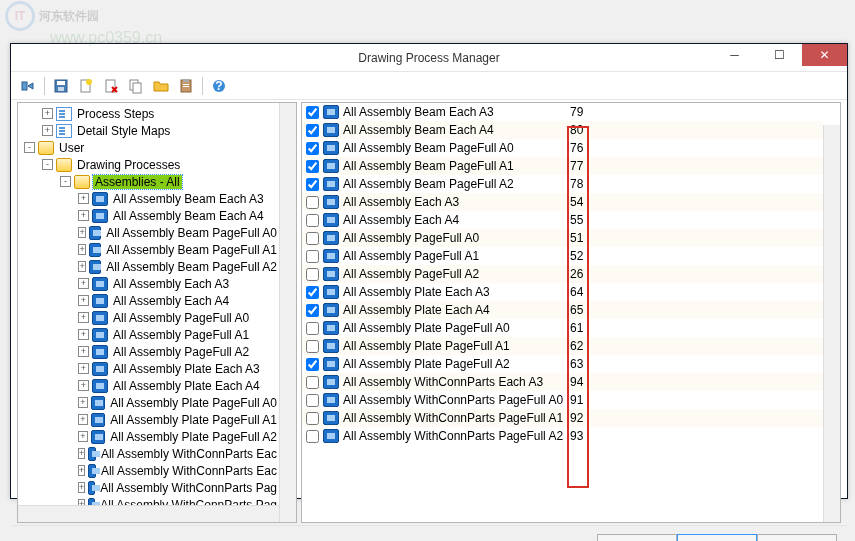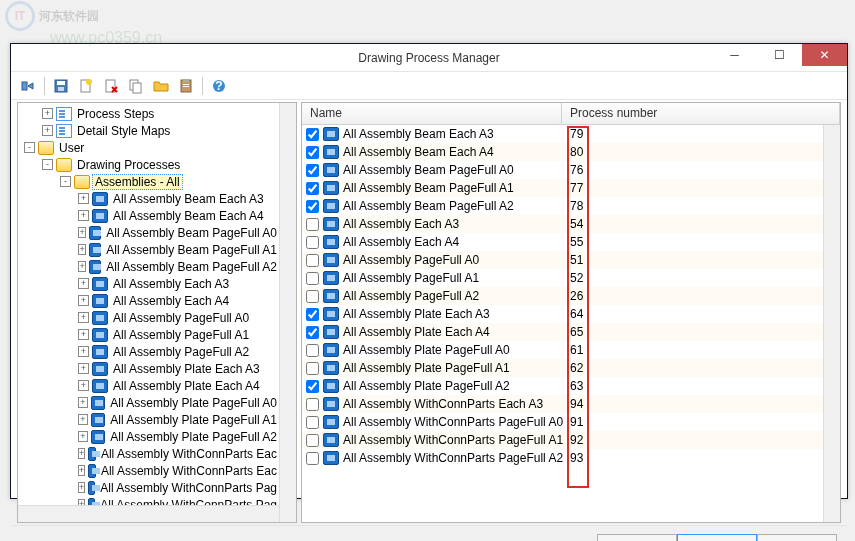--- a/index.html
+++ b/index.html
@@ -22,21 +22,21 @@
 .tree { overflow: auto; height: 100%; padding: 2px 0; }
 .tree-node { white-space: nowrap; display: flex; align-items: center; height: 17px; padding-left: 2px; }
 .tree-node .expander { width: 11px; height: 11px; border: 1px solid #888; display: inline-flex; align-items: center; justify-content: center; font-size: 9px; line-height: 9px; color: #555; margin-right: 3px; cursor: pointer; background: #fff; }
 .tree-node .folder-ico { width: 16px; height: 14px; background: linear-gradient(#ffe28a,#f5b730); border: 1px solid #d29a00; border-radius: 2px; margin-right: 3px; }
 .tree-node .folder-ico.open { background: linear-gradient(#fff3c7,#ffd24d); }
 .tree-node .proc-ico { width: 16px; height: 14px; background: #1e6fc7; border: 1px solid #0d4a8f; border-radius: 2px; margin-right: 3px; position: relative; }
 .tree-node .proc-ico::after { content:""; position:absolute; left:3px; top:3px; width:8px; height:6px; background:#a8d0f7; }
 .tree-node .step-ico { width: 16px; height: 14px; background: #fff; border: 1px solid #5596dd; margin-right: 3px; }
 .tree-node .step-ico::before { content:""; display:block; width:6px; height:2px; background:#5596dd; margin:2px 0 0 2px; box-shadow:0 3px 0 #5596dd,0 6px 0 #5596dd; }
 .tree-node .label { color: #000; padding: 0 2px; }
-.tree-node.selected .label { background: #fef9c3; outline: 1px dotted #3399ff; }
+.tree-node.selected .label { background: #84cc16; outline: 1px dotted #3399ff; }
 
 .list-panel { flex: 1; border: 1px solid #b5b5b5; background: #fff; overflow: hidden; position: relative; }
 .list-header { height: 22px; display: flex; border-bottom: 1px solid #d0d0d0; background: linear-gradient(#fdfdfd,#f0f0f0); }
 .list-header .hcol { padding: 3px 8px; border-right: 1px solid #d0d0d0; color: #333; }
 .hcol.name { width: 260px; }
 .hcol.num { flex: 1; }
 .list-body { overflow: auto; height: calc(100% - 22px); }
 .list-row { height: 18px; display: flex; align-items: center; padding-left: 4px; }
 .list-row:nth-child(even) { background: #fdfbf3; }
 .list-row .chk { width: 13px; height: 13px; margin-right: 4px; }
@@ -260,24 +260,20 @@
             <span class="expander">+</span>
             <span class="proc-ico"></span>
             <span class="label">All Assembly WithConnParts Pag</span>
           </div>
         </div>
       <div class="scroll-v"></div>
       <div class="scroll-h"></div>
     </div>
 
     <div class="list-panel">
-      <div class="list-header">
-        <div class="hcol name">Name</div>
-        <div class="hcol num">Process number</div>
-      </div>
       <div class="list-body" id="list-body">
           <div class="list-row">
             <input type="checkbox" class="chk" checked="" style="">
             <span class="row-ico"></span>
             <span class="rlabel">All Assembly Beam Each A3</span>
             <span class="rnum">79</span>
           </div>
           <div class="list-row">
             <input type="checkbox" class="chk" checked="" style="">
             <span class="row-ico"></span>

